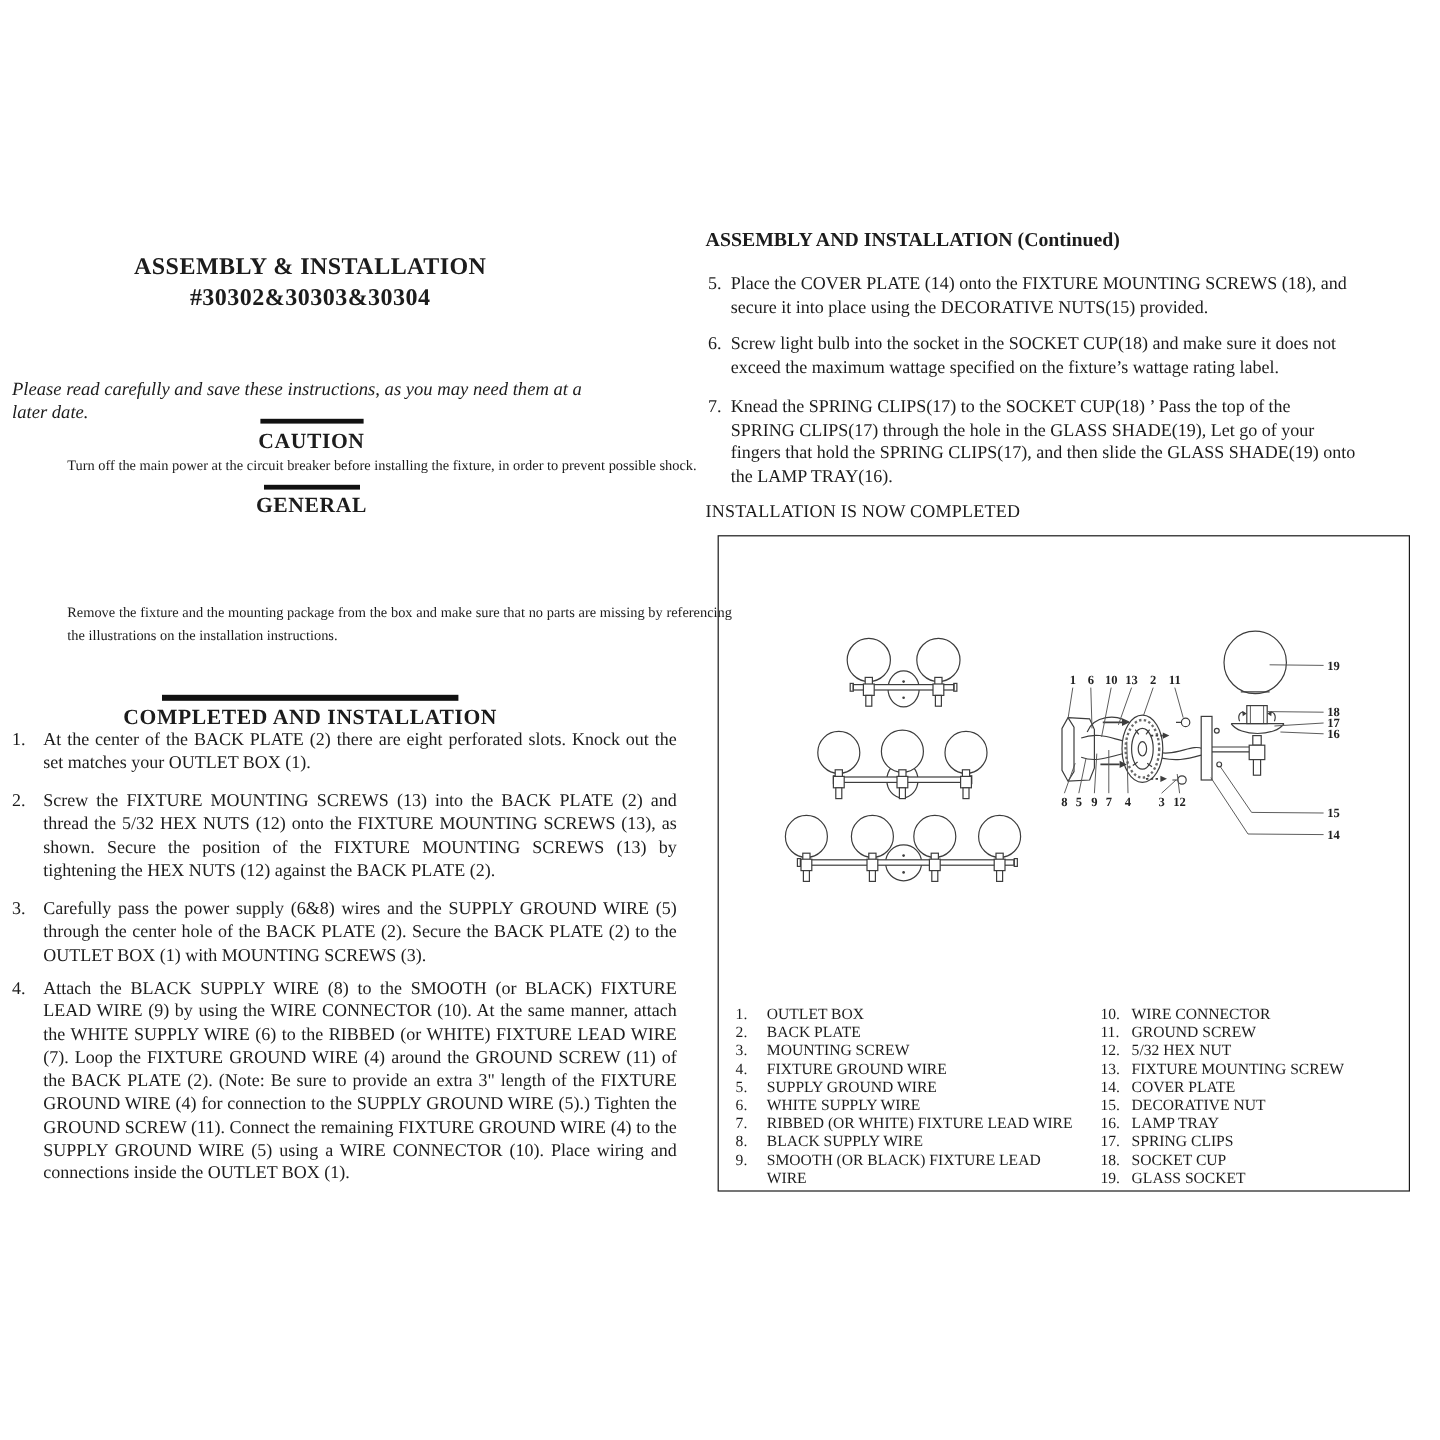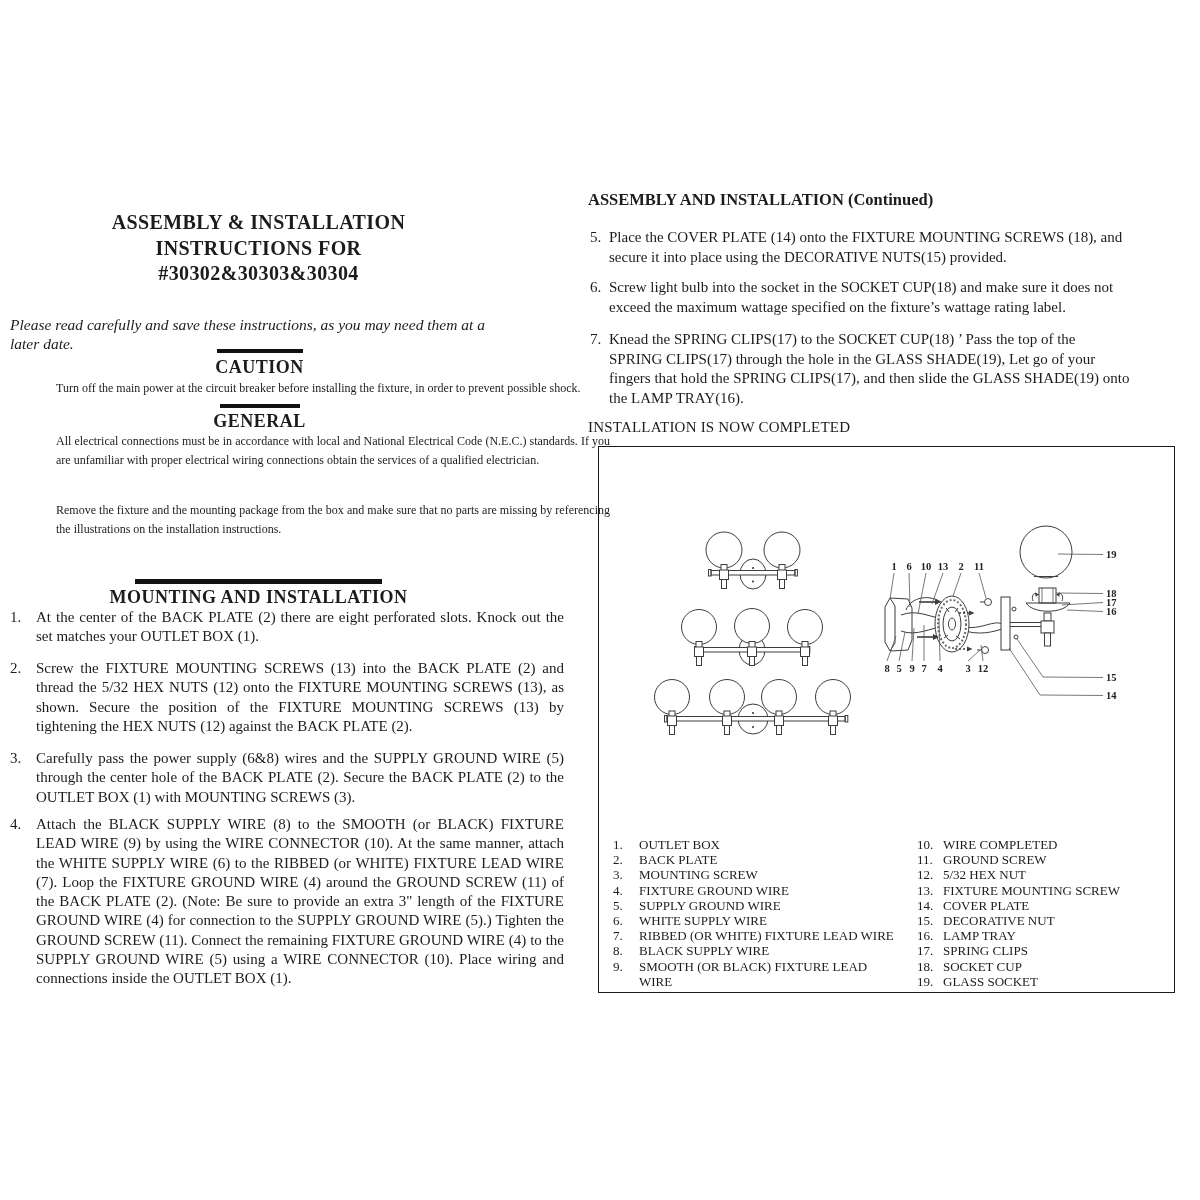--- a/index.html
+++ b/index.html
@@ -34,42 +34,40 @@
   .pname{flex:1;white-space:pre-line;}
   svg text{font-family:"Liberation Serif","DejaVu Serif",serif;font-weight:bold;font-size:10.5px;fill:#222;}
 </style>
 </head>
 <body>
 
 <div class="page">
 
   <div class="abs title">
     <div>ASSEMBLY &amp; INSTALLATION</div>
-    <div>INSTRUCTIONS FOR</div>
     <div>#30302&amp;30303&amp;30304</div>
   </div>
 
   <div class="abs hcol" style="top:349px;">
     <span class="rule" style="width:86px;"></span>
     <div class="h1" style="margin-top:5px;">CAUTION</div>
   </div>
 
   <div class="abs note">Please read carefully and save these instructions, as you may need them at a later date.</div>
   <div class="abs body" style="top:379px;">Turn off the main power at the circuit breaker before installing the fixture, in order to prevent possible shock.</div>
 
   <div class="abs hcol" style="top:404px;">
     <span class="rule" style="width:80px;"></span>
     <div class="h1" style="margin-top:4px;">GENERAL</div>
   </div>
-  <div class="abs body" style="top:432px;">All electrical connections must be in accordance with local and National Electrical Code (N.E.C.) standards.  If you are unfamiliar with proper electrical wiring connections obtain the services of a qualified electrician.</div>
   <div class="abs body" style="top:501px;">Remove the fixture and the mounting package from the box and make sure that no parts are missing by referencing the illustrations on the installation instructions.</div>
 
   <div class="abs hcol" style="top:579px;left:10px;width:497px;">
     <span class="rule" style="width:247px;height:4.5px;"></span>
-    <div class="h1" style="margin-top:4px;">MOUNTING AND INSTALLATION</div>
+    <div class="h1" style="margin-top:4px;">COMPLETED AND INSTALLATION</div>
   </div>
 
   <div class="abs litem" style="top:608px;">
     <span class="lnum">1.</span>
     <div class="ltxt">At the center of the BACK PLATE (2) there are eight perforated slots.  Knock out the set matches your OUTLET BOX (1).</div>
   </div>
   <div class="abs litem" style="top:659px;">
     <span class="lnum">2.</span>
     <div class="ltxt">Screw the  FIXTURE MOUNTING SCREWS (13) into the BACK PLATE (2) and thread the 5/32 HEX NUTS (12) onto the FIXTURE MOUNTING SCREWS (13), as shown.  Secure the position of the FIXTURE MOUNTING SCREWS (13) by tightening the HEX NUTS (12) against the BACK PLATE (2).</div>
   </div>
@@ -322,21 +320,21 @@
         </div>
         <div class="prow">
           <span class="pnum">9.</span>
           <span class="pname">SMOOTH (OR BLACK) FIXTURE LEAD
 WIRE</span>
         </div>
       </div>
     <div class="plist plist-right" id="plist-right">
         <div class="prow">
           <span class="pnum">10.</span>
-          <span class="pname">WIRE COMPLETED</span>
+          <span class="pname">WIRE CONNECTOR</span>
         </div>
         <div class="prow">
           <span class="pnum">11.</span>
           <span class="pname">GROUND SCREW</span>
         </div>
         <div class="prow">
           <span class="pnum">12.</span>
           <span class="pname">5/32 HEX NUT</span>
         </div>
         <div class="prow">

